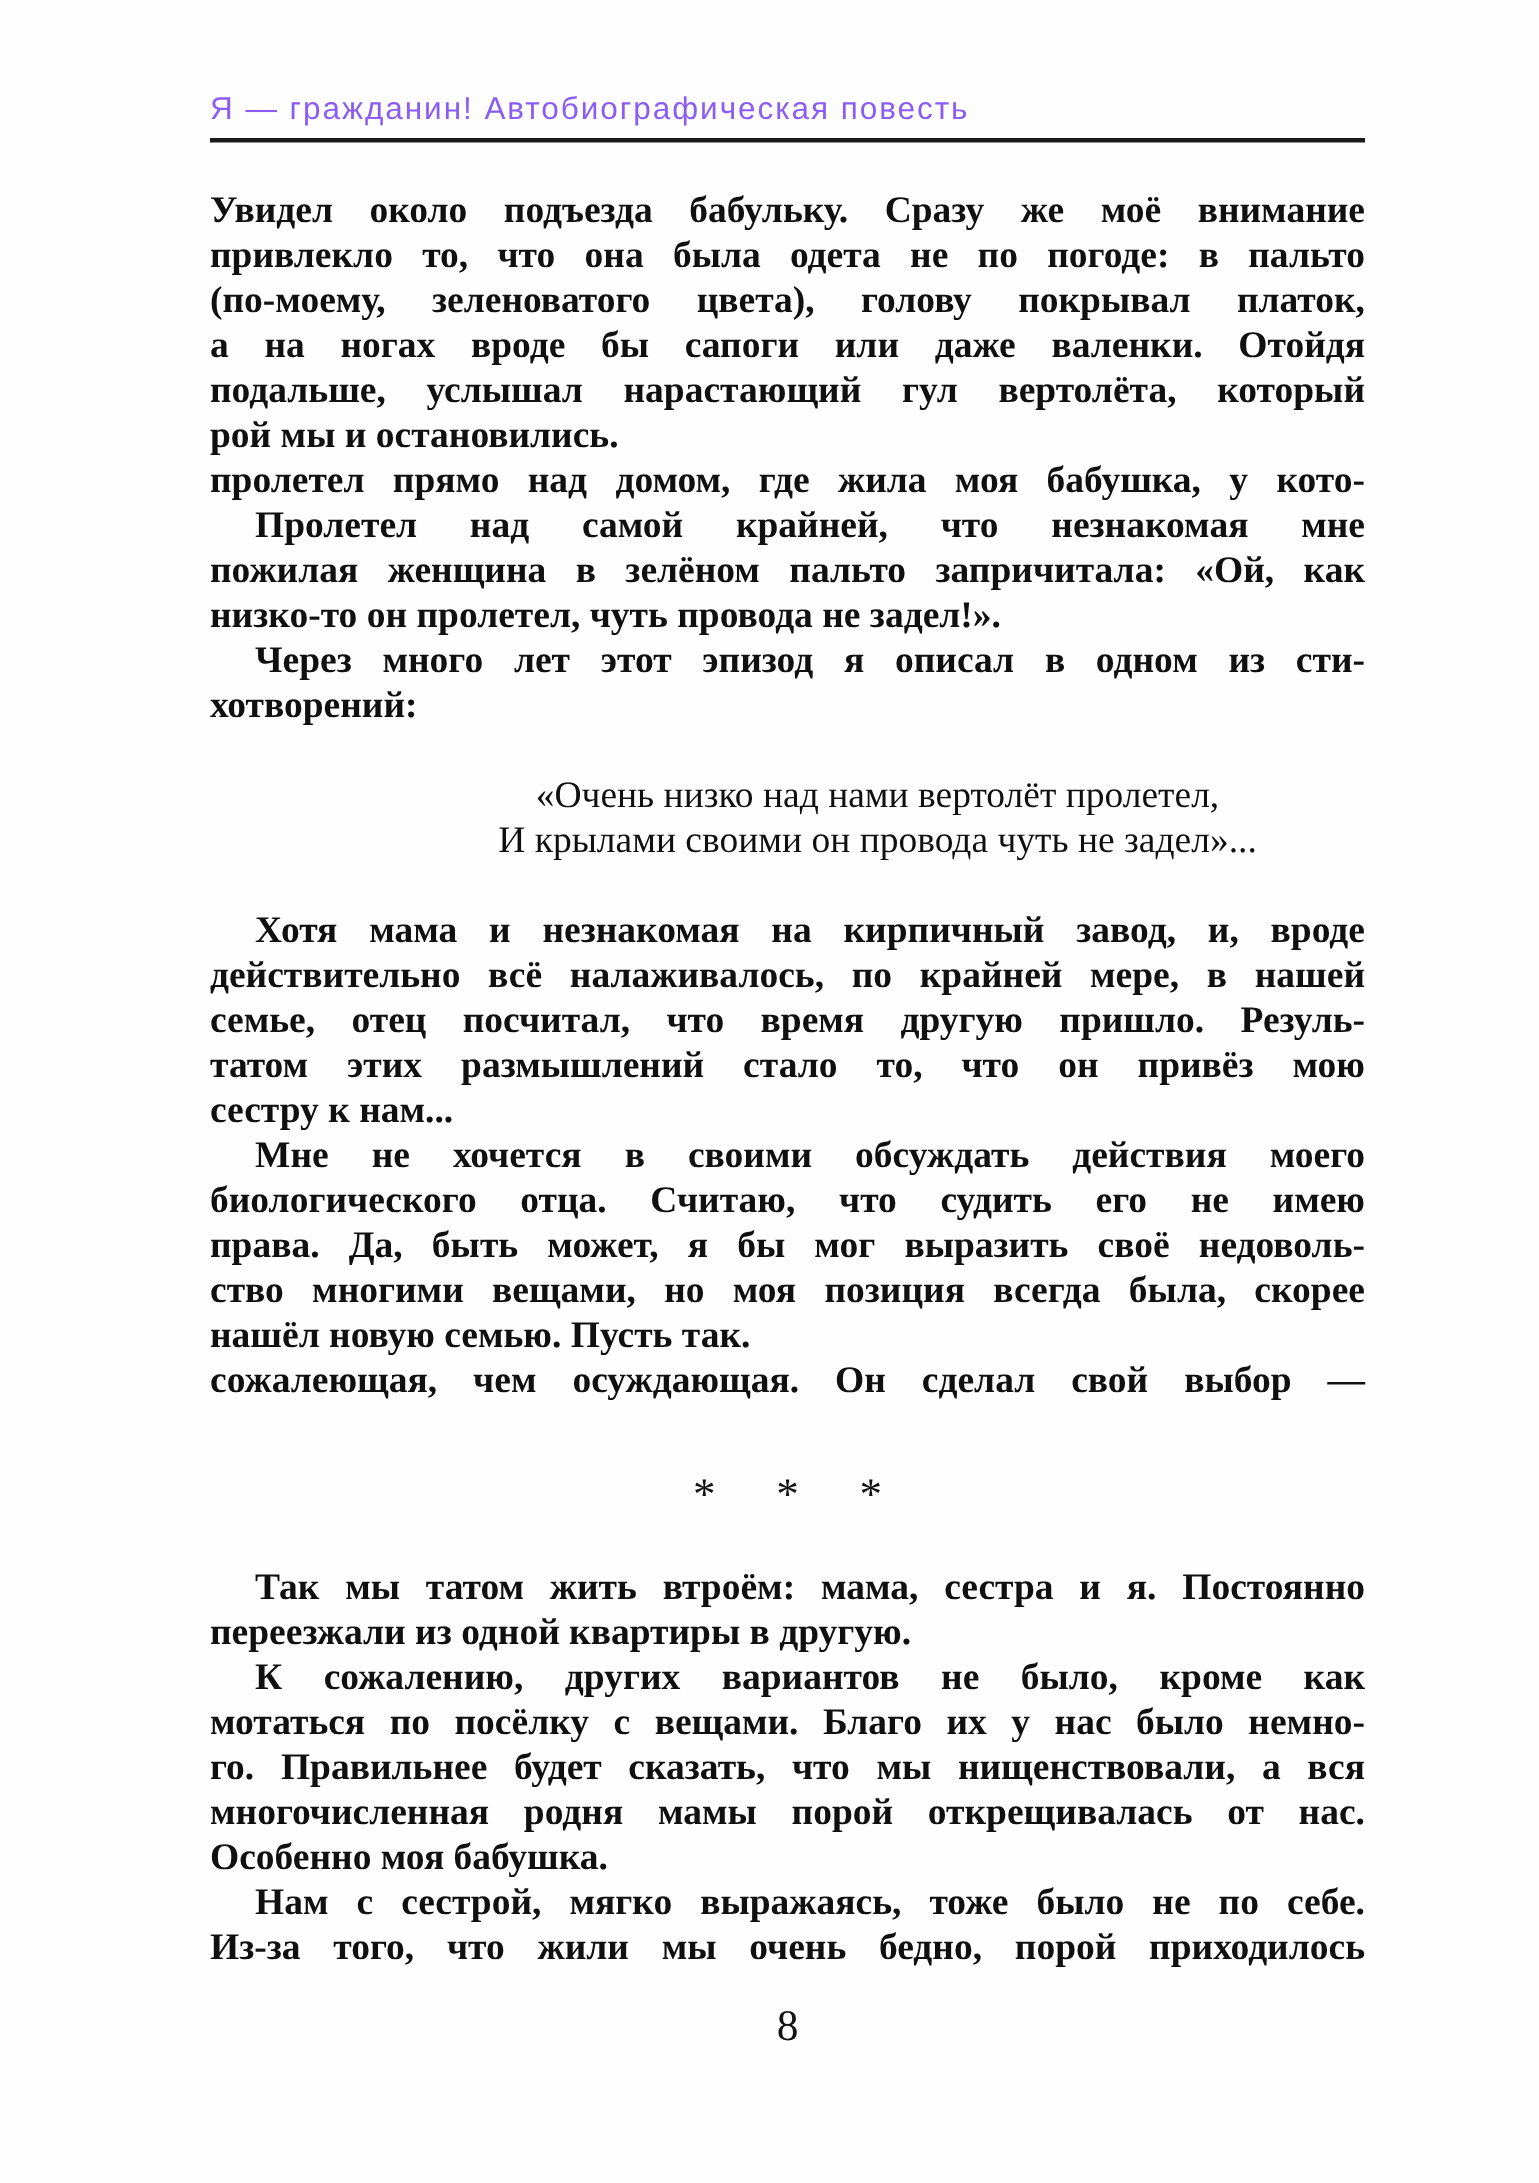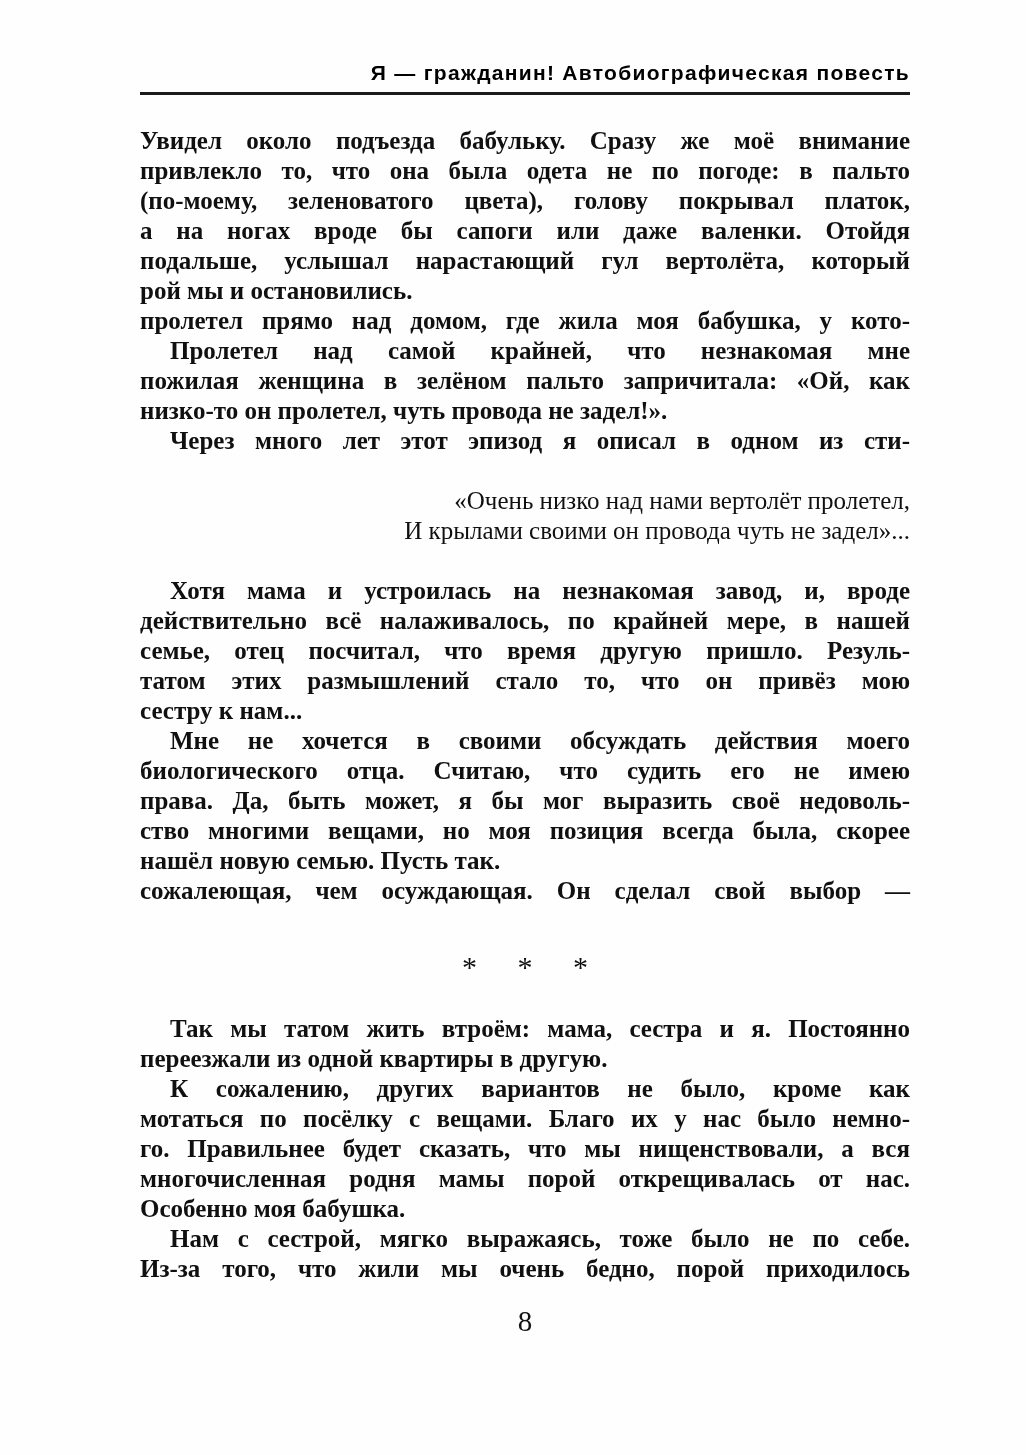--- a/index.html
+++ b/index.html
@@ -14,26 +14,26 @@
     background: #fefefe;
     overflow: hidden;
     font-family: "Liberation Serif", serif;
   }
   .inner {
     margin-left: 140px;
     width: 770px;
   }
   .running-head {
     padding-top: 61px;
-    text-align: right;
+    text-align: left;
     font-family: "Liberation Sans", sans-serif;
     font-size: 21px;
-    font-weight: 700;
+    font-weight: 400;
     letter-spacing: 1.3px;
-    color: #000000;
+    color: #8b5cf6;
     white-space: nowrap;
   }
   .head-rule {
     margin-top: 7px;
     border: 0;
     border-bottom: 3px solid #1b1b1b;
     height: 0;
   }
   .text-body {
     margin-top: 31px;
@@ -49,21 +49,21 @@
   .para .line.last {
     text-align-last: left;
   }
   .para.indent .line.first {
     padding-left: 30px;
   }
   .verse {
     margin: 30px 0 30px 80px;
   }
   .verse .line {
-    text-align: right;
+    text-align: center;
     text-align-last: auto;
     margin-left: 40px;
   }
   .separator {
     margin: 46px 0 32px;
     text-align: center;
     font-size: 30px;
     word-spacing: 33px;
     color: #111111;
   }
@@ -91,27 +91,28 @@
           <div class="line last">рой мы и остановились.</div>
           <div class="line">пролетел прямо над домом, где жила моя бабушка, у кото-</div>
         </div>
         <div class="para indent">
           <div class="line first">Пролетел над самой крайней, что незнакомая мне</div>
           <div class="line">пожилая женщина в зелёном пальто запричитала: «Ой, как</div>
           <div class="line last">низко-то он пролетел, чуть провода не задел!».</div>
         </div>
         <div class="para indent">
           <div class="line first">Через много лет этот эпизод я описал в одном из сти-</div>
+          <div class="line last">хотворений:</div>
         </div>
         <div class="verse">
           <div class="line first">«Очень низко над нами вертолёт пролетел,</div>
           <div class="line last">И крылами своими он провода чуть не задел»...</div>
         </div>
         <div class="para indent">
-          <div class="line first">Хотя мама и устроилась на незнакомая завод, и, вроде</div>
+          <div class="line first">Хотя мама и незнакомая на кирпичный завод, и, вроде</div>
           <div class="line">действительно всё налаживалось, по крайней мере, в нашей</div>
           <div class="line">семье, отец посчитал, что время другую пришло. Резуль-</div>
           <div class="line">татом этих размышлений стало то, что он привёз мою</div>
           <div class="line last">сестру к нам...</div>
         </div>
         <div class="para indent">
           <div class="line first">Мне не хочется в своими обсуждать действия моего</div>
           <div class="line">биологического отца. Считаю, что судить его не имею</div>
           <div class="line">права. Да, быть может, я бы мог выразить своё недоволь-</div>
           <div class="line">ство многими вещами, но моя позиция всегда была, скорее</div>

